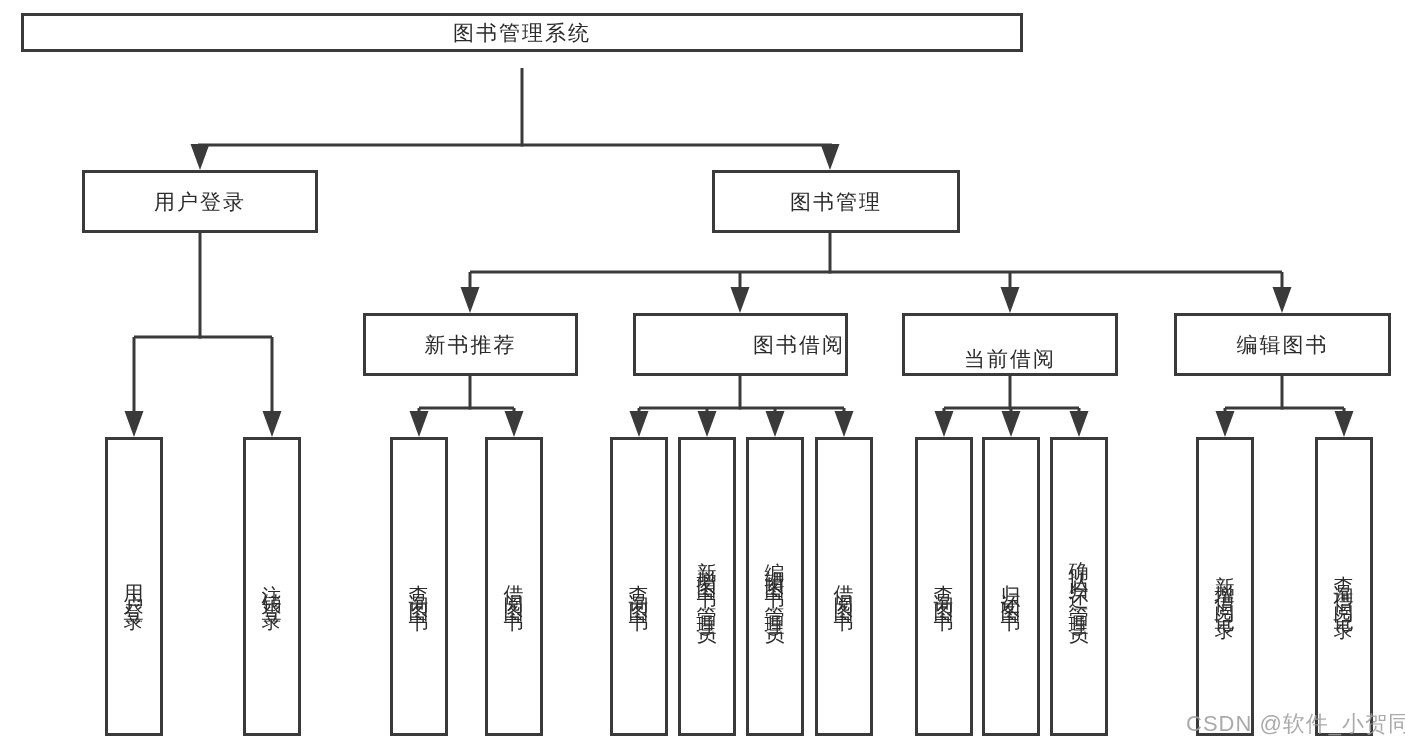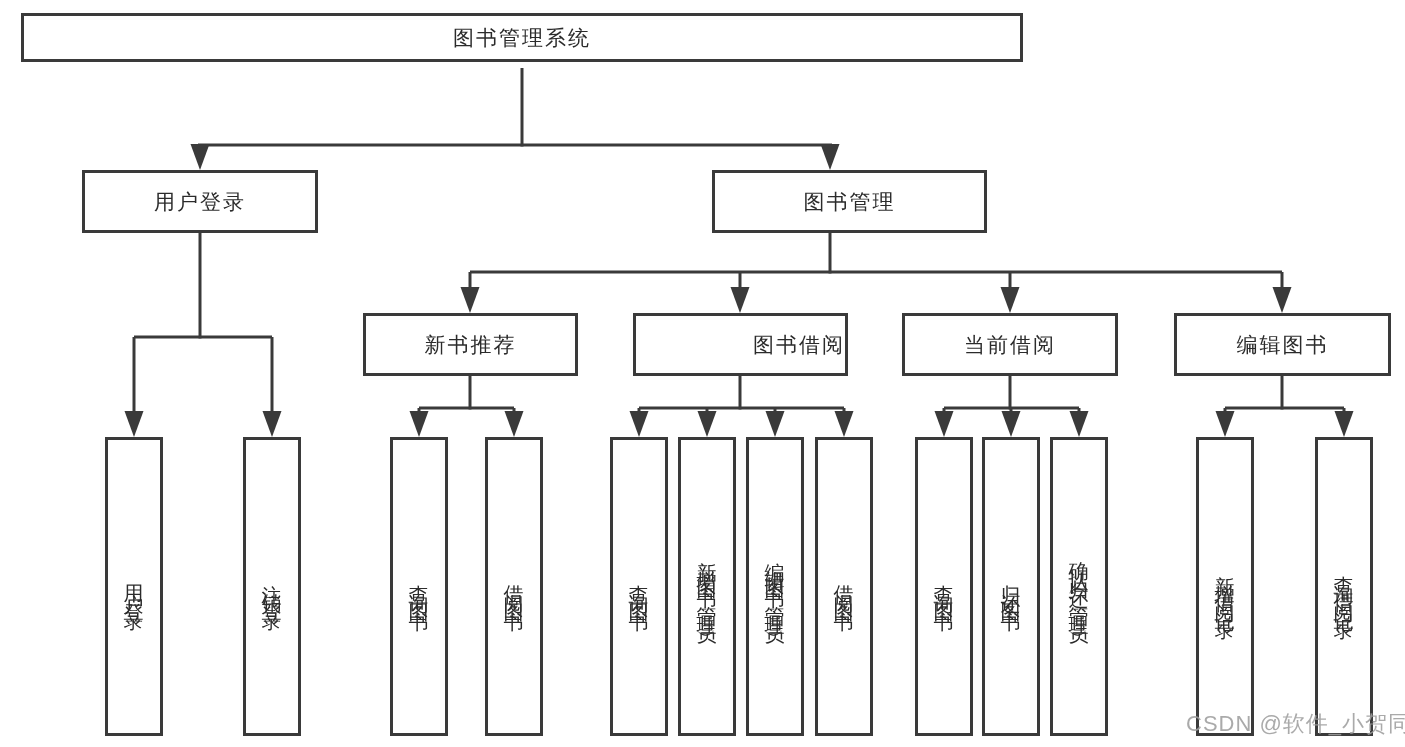--- a/index.html
+++ b/index.html
@@ -113,38 +113,38 @@
 
       <line x1="1282" y1="376" x2="1282" y2="409.5"></line>
       <line x1="1225" y1="408" x2="1344" y2="408"></line>
       <line x1="1225" y1="408" x2="1225" y2="414"></line>
       <polygon points="1215.5,411 1234.5,411 1225,437" stroke="none"></polygon>
       <line x1="1344" y1="408" x2="1344" y2="414"></line>
       <polygon points="1334.5,411 1353.5,411 1344,437" stroke="none"></polygon>
     </g>
   </svg>
 
-  <div class="node h" style="left:21px; top:13px; width:1002px; height:49px;">
+  <div class="node h" style="left:21px; top:13px; width:1002px; height:39px;">
     <span>图书管理系统</span>
   </div>
 
   <div class="node h" style="left:82px; top:170px; width:236px; height:63px;">
     <span>用户登录</span>
   </div>
-  <div class="node h" style="left:712px; top:170px; width:275px; height:63px;">
+  <div class="node h" style="left:712px; top:170px; width:248px; height:63px;">
     <span>图书管理</span>
   </div>
 
   <div class="node h" style="left:363px; top:313px; width:215px; height:63px;">
     <span>新书推荐</span>
   </div>
   <div class="node h" style="left:633px; top:313px; width:215px; height:63px;justify-content:flex-end;">
     <span>图书借阅</span>
   </div>
-  <div class="node h" style="left:902px; top:313px; width:216px; height:63px;">
+  <div class="node h" style="left:902px; top:313px; width:216px; height:63px;align-items:flex-end;">
     <span>当前借阅</span>
   </div>
   <div class="node h" style="left:1174px; top:313px; width:217px; height:63px;">
     <span>编辑图书</span>
   </div>
 
   <div class="node v leaf" style="left:105px;">
     <span>用户登录</span>
   </div>
   <div class="node v leaf" style="left:243px;">

